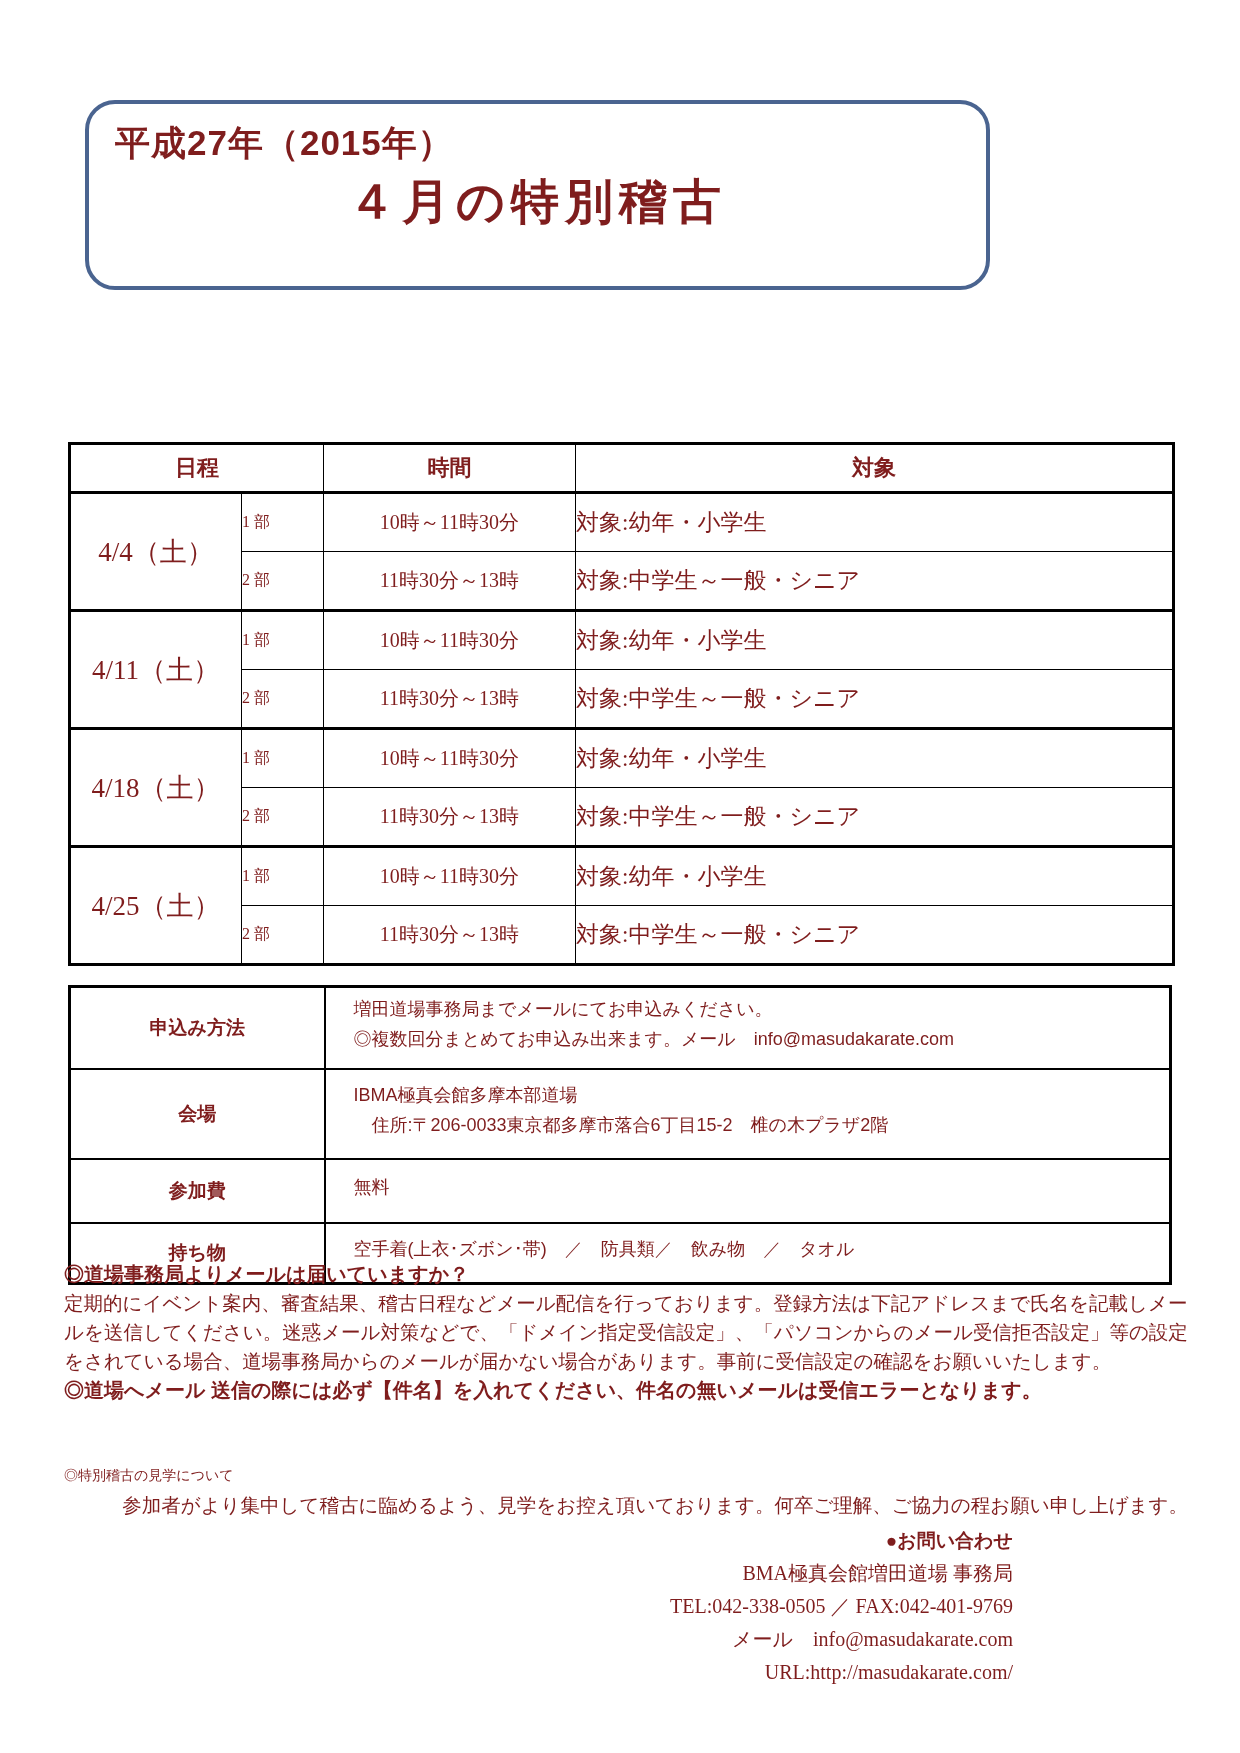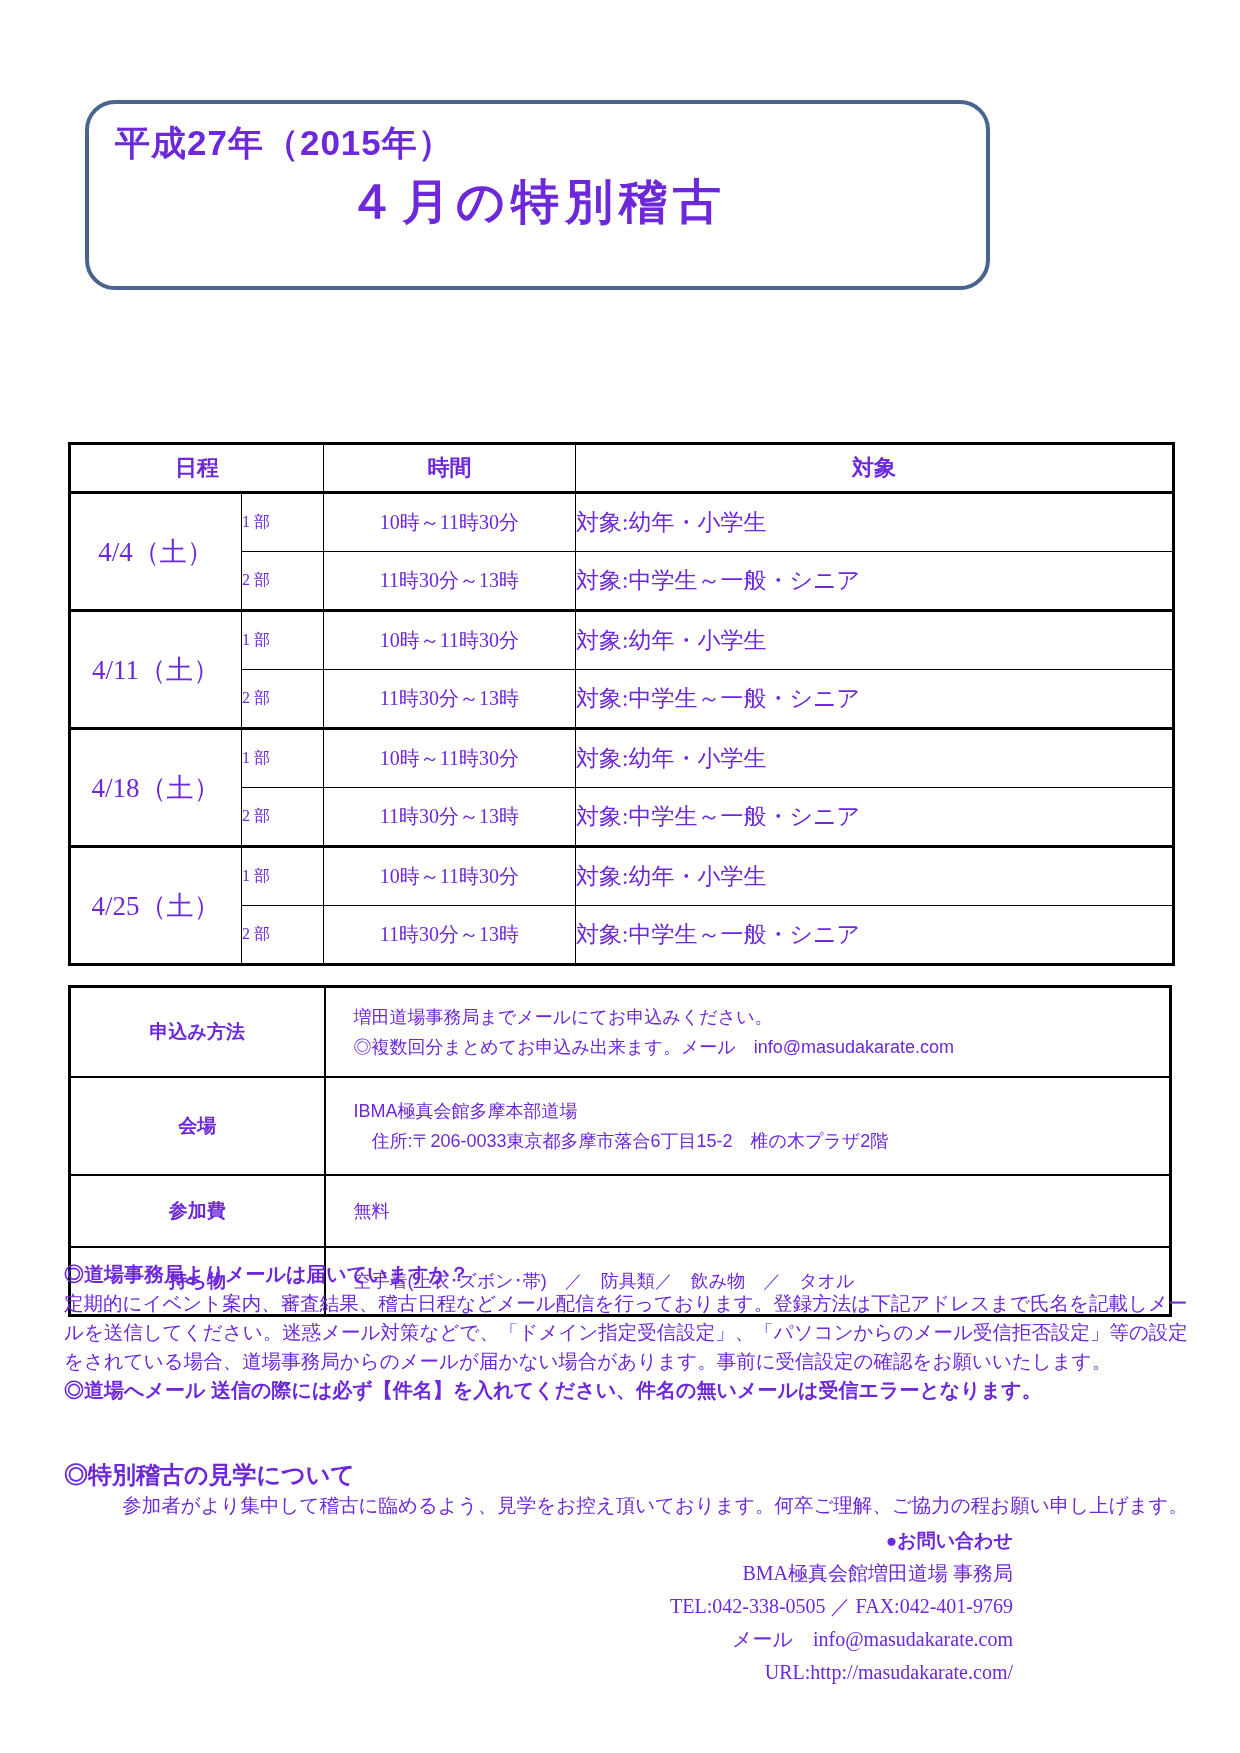--- a/index.html
+++ b/index.html
@@ -3,21 +3,21 @@
 <meta charset="utf-8">
 <style>
   html,body { margin:0; padding:0; background:#888; }
   .page {
     position: relative;
     width: 1240px;
     height: 1753px;
     background: #ffffff;
     margin: 0 auto;
     font-family: "Liberation Sans", sans-serif;
-    color: #6d28d9;
+    color: #7f1d1d;
     overflow: hidden;
   }
 
   
   .header-box {
     position: absolute;
     left: 85px; top: 100px;
     width: 897px; height: 182px;
     border: 4px solid #4a6490;
     border-radius: 30px;
@@ -80,21 +80,21 @@
     position: absolute;
     left: 68px; top: 985px;
     width: 1104px;
     border-collapse: collapse;
     border: 3px solid #000;
     table-layout: fixed;
   }
   .info td { border: 2px solid #000; padding: 0; }
   .info .label-col { width: 255px; }
   .info .cell-label { text-align: center; font-size: 19px; font-weight: 600; }
-  .info .cell-content { font-size: 18px; padding: 8px 10px 8px 28px; line-height: 30px; }
+  .info .cell-content { font-size: 18px; padding: 0 10px 8px 28px; line-height: 30px; }
   .row-apply  td { height: 72px; }
   .row-venue  td { height: 80px; }
   .row-fee    td { height: 54px; }
   .row-items  td { height: 50px; }
 
   
   .mail-section {
     position: absolute;
     left: 64px; top: 1260px;
     width: 1124px;
@@ -104,21 +104,21 @@
   .mail-section .bold-line { font-weight: bold; font-size: 20px; }
   .mail-section .para { font-weight: 500; }
 
   .visit-section {
     position: absolute;
     left: 64px; top: 1460px;
     width: 1124px;
     font-size: 19.5px;
     line-height: 30px;
   }
-  .visit-section .bold-line { font-weight: bold; font-size: 24px; }
+  .visit-section .bold-line { font-weight: normal; font-size: 14px; }
   .visit-section .para { font-weight: 500; text-align: right; }
 
   
   .footer {
     position: absolute;
     left: 60px; top: 1524px;
     width: 953px;
     text-align: right;
     font-size: 20px;
     line-height: 33px;

